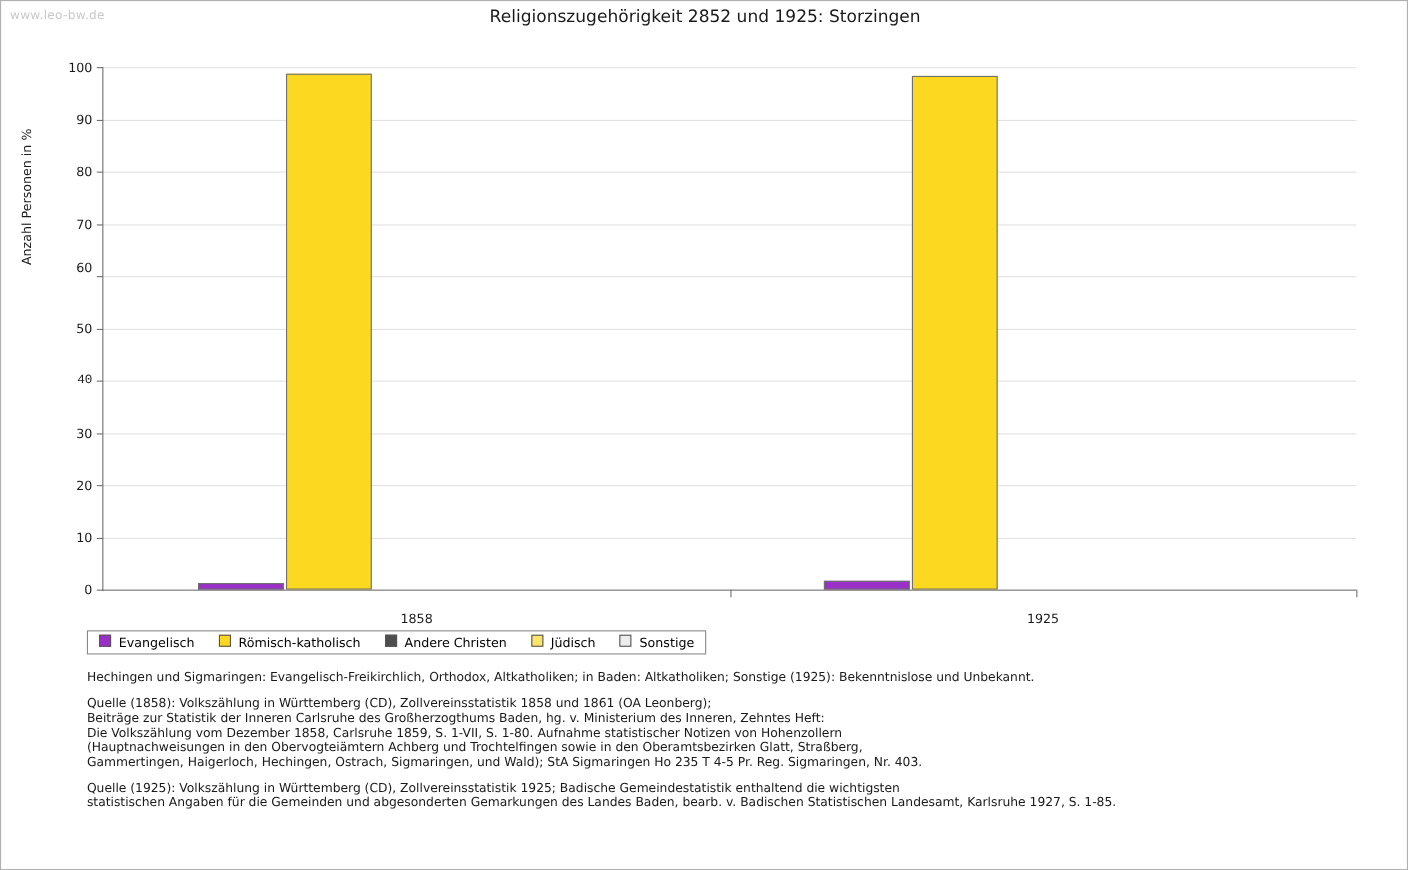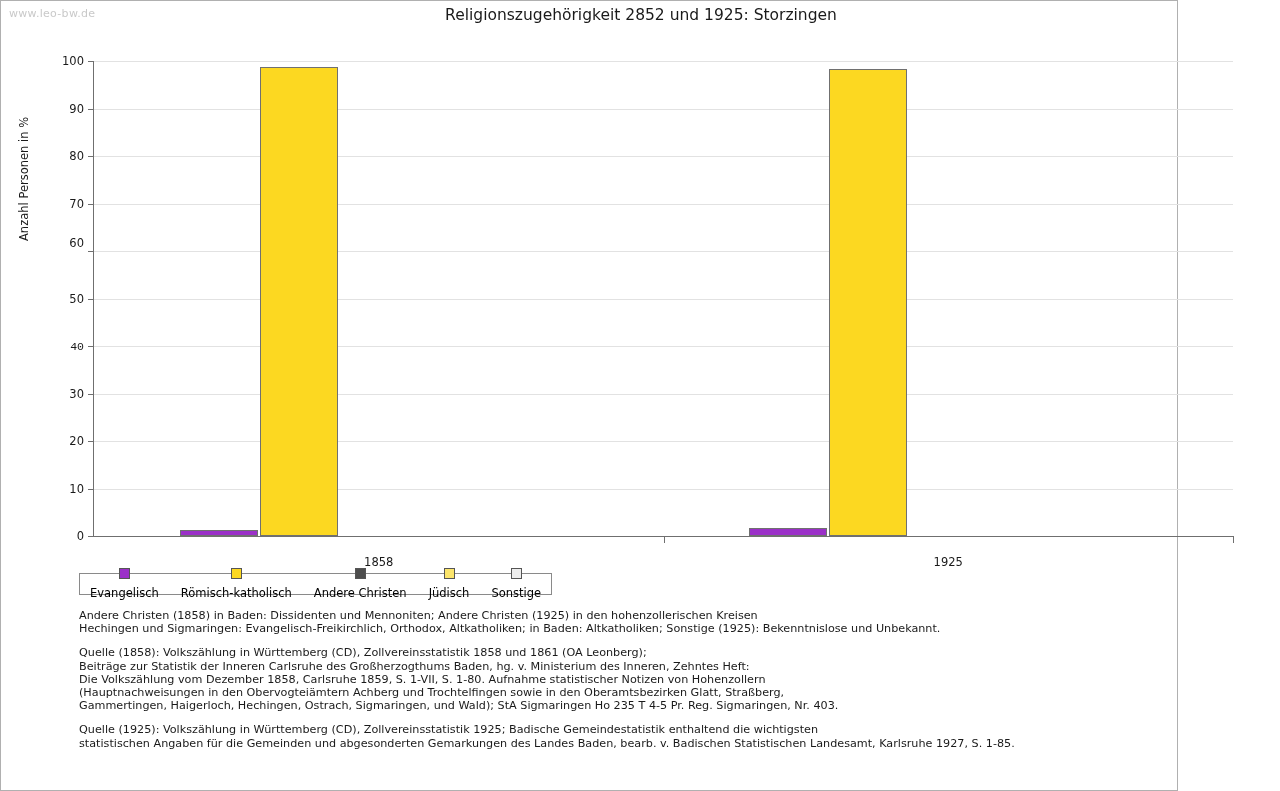--- a/index.html
+++ b/index.html
@@ -11,21 +11,21 @@
     height: 791px;
     background: #ffffff;
     font-family: "DejaVu Sans", "Liberation Sans", sans-serif;
     color: #000000;
     position: relative;
     overflow: hidden;
   }
   #page {
     position: absolute;
     left: 0; top: 0;
-    width: 1178px;
+    width: 1280px;
     height: 791px;
     border: 1px solid #b0b0b0;
     box-sizing: border-box;
     background: #ffffff;
   }
   .watermark {
     position: absolute;
     left: 8px;
     top: 6px;
     font-size: 11px;
@@ -125,24 +125,22 @@
     padding: 5px 10px 5px 10px;
     display: flex;
     align-items: center;
     gap: 22px;
     font-size: 11.5px;
     box-sizing: border-box;
     height: 22px;
   }
   .legend-item {
     display: flex;
-    align-items: center;
     gap: 7px;
     white-space: nowrap;
-    flex-direction: column;
   }
   .legend-swatch {
     width: 11px;
     height: 11px;
     border: 1px solid #555555;
     box-sizing: border-box;
     display: inline-block;
   }
   
   #notes {
@@ -241,21 +239,20 @@
         <span>Jüdisch</span>
       </div>
       <div class="legend-item">
         <span class="legend-swatch" style="background: rgb(237, 237, 237);"></span>
         <span>Sonstige</span>
       </div>
     </div>
 
   <div id="notes">
     <div class="para">
-        <div class="line">Andere Christen (1858) in Baden: Dissidenten und Mennoniten; Andere Christen (1925) in den hohenzollerischen Kreisen</div>
         <div class="line">Hechingen und Sigmaringen: Evangelisch-Freikirchlich, Orthodox, Altkatholiken; in Baden: Altkatholiken; Sonstige (1925): Bekenntnislose und Unbekannt.</div>
       </div>
     <div class="para">
         <div class="line">Quelle (1858): Volkszählung in Württemberg (CD), Zollvereinsstatistik 1858 und 1861 (OA Leonberg);</div>
         <div class="line">Beiträge zur Statistik der Inneren Carlsruhe des Großherzogthums Baden, hg. v. Ministerium des Inneren, Zehntes Heft:</div>
         <div class="line">Die Volkszählung vom Dezember 1858, Carlsruhe 1859, S. 1-VII, S. 1-80. Aufnahme statistischer Notizen von Hohenzollern</div>
         <div class="line">(Hauptnachweisungen in den Obervogteiämtern Achberg und Trochtelfingen sowie in den Oberamtsbezirken Glatt, Straßberg,</div>
         <div class="line">Gammertingen, Haigerloch, Hechingen, Ostrach, Sigmaringen, und Wald); StA Sigmaringen Ho 235 T 4-5 Pr. Reg. Sigmaringen, Nr. 403.</div>
       </div>
     <div class="para">

